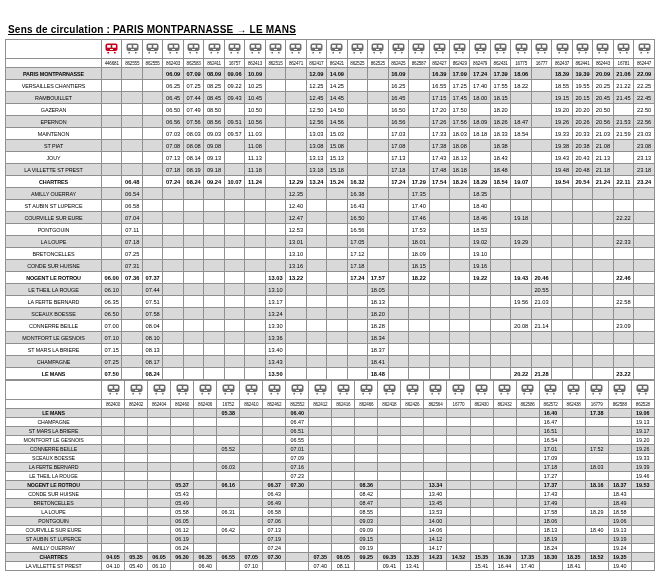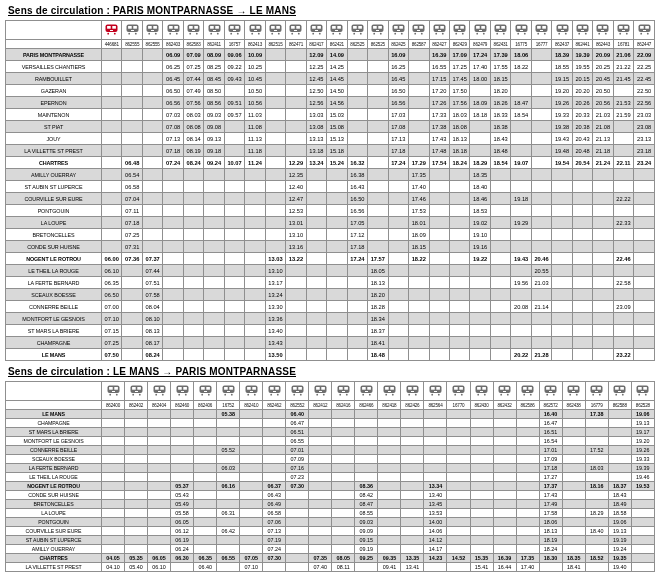--- a/index.html
+++ b/index.html
@@ -1,21 +1,21 @@
 <!DOCTYPE html>
 <html><head>
 <meta charset="utf-8">
 <style>
   html,body { margin:0; padding:0; background:#e8e8e8; }
   .sheet {
     position:relative; width:660px; height:577px; overflow:hidden;
     background:#ffffff; font-family:"Liberation Sans", sans-serif; color:#000;
   }
   .title {
-    margin:5px 0 4px 8px; font-size:10px; font-weight:bold;
+    margin:24px 0 4px 8px; font-size:10px; font-weight:bold;
     text-decoration:underline; letter-spacing:0.2px; white-space:nowrap;
   }
   table.tt {
     border-collapse:collapse; table-layout:fixed; width:650px;
     margin-left:5px; border:1px solid #333;
   }
   table.tt td {
     border:1px solid #8f8f8f; padding:0; text-align:center;
     overflow:hidden; white-space:nowrap; vertical-align:middle;
   }
@@ -1092,21 +1092,20 @@
           <td class="time-cell">20.22</td>
           <td class="time-cell">21.28</td>
           <td class="time-cell"></td>
           <td class="time-cell"></td>
           <td class="time-cell"></td>
           <td class="time-cell">23.22</td>
           <td class="time-cell"></td>
         </tr>
       </tbody>
     </table>
-  <div class="title">Sens de circulation : LE MANS → PARIS MONTPARNASSE</div>
   <table class="tt t2">
       <colgroup>
         <col style="width: 96px;">
         <col>
         <col>
         <col>
         <col>
         <col>
         <col>
         <col>

